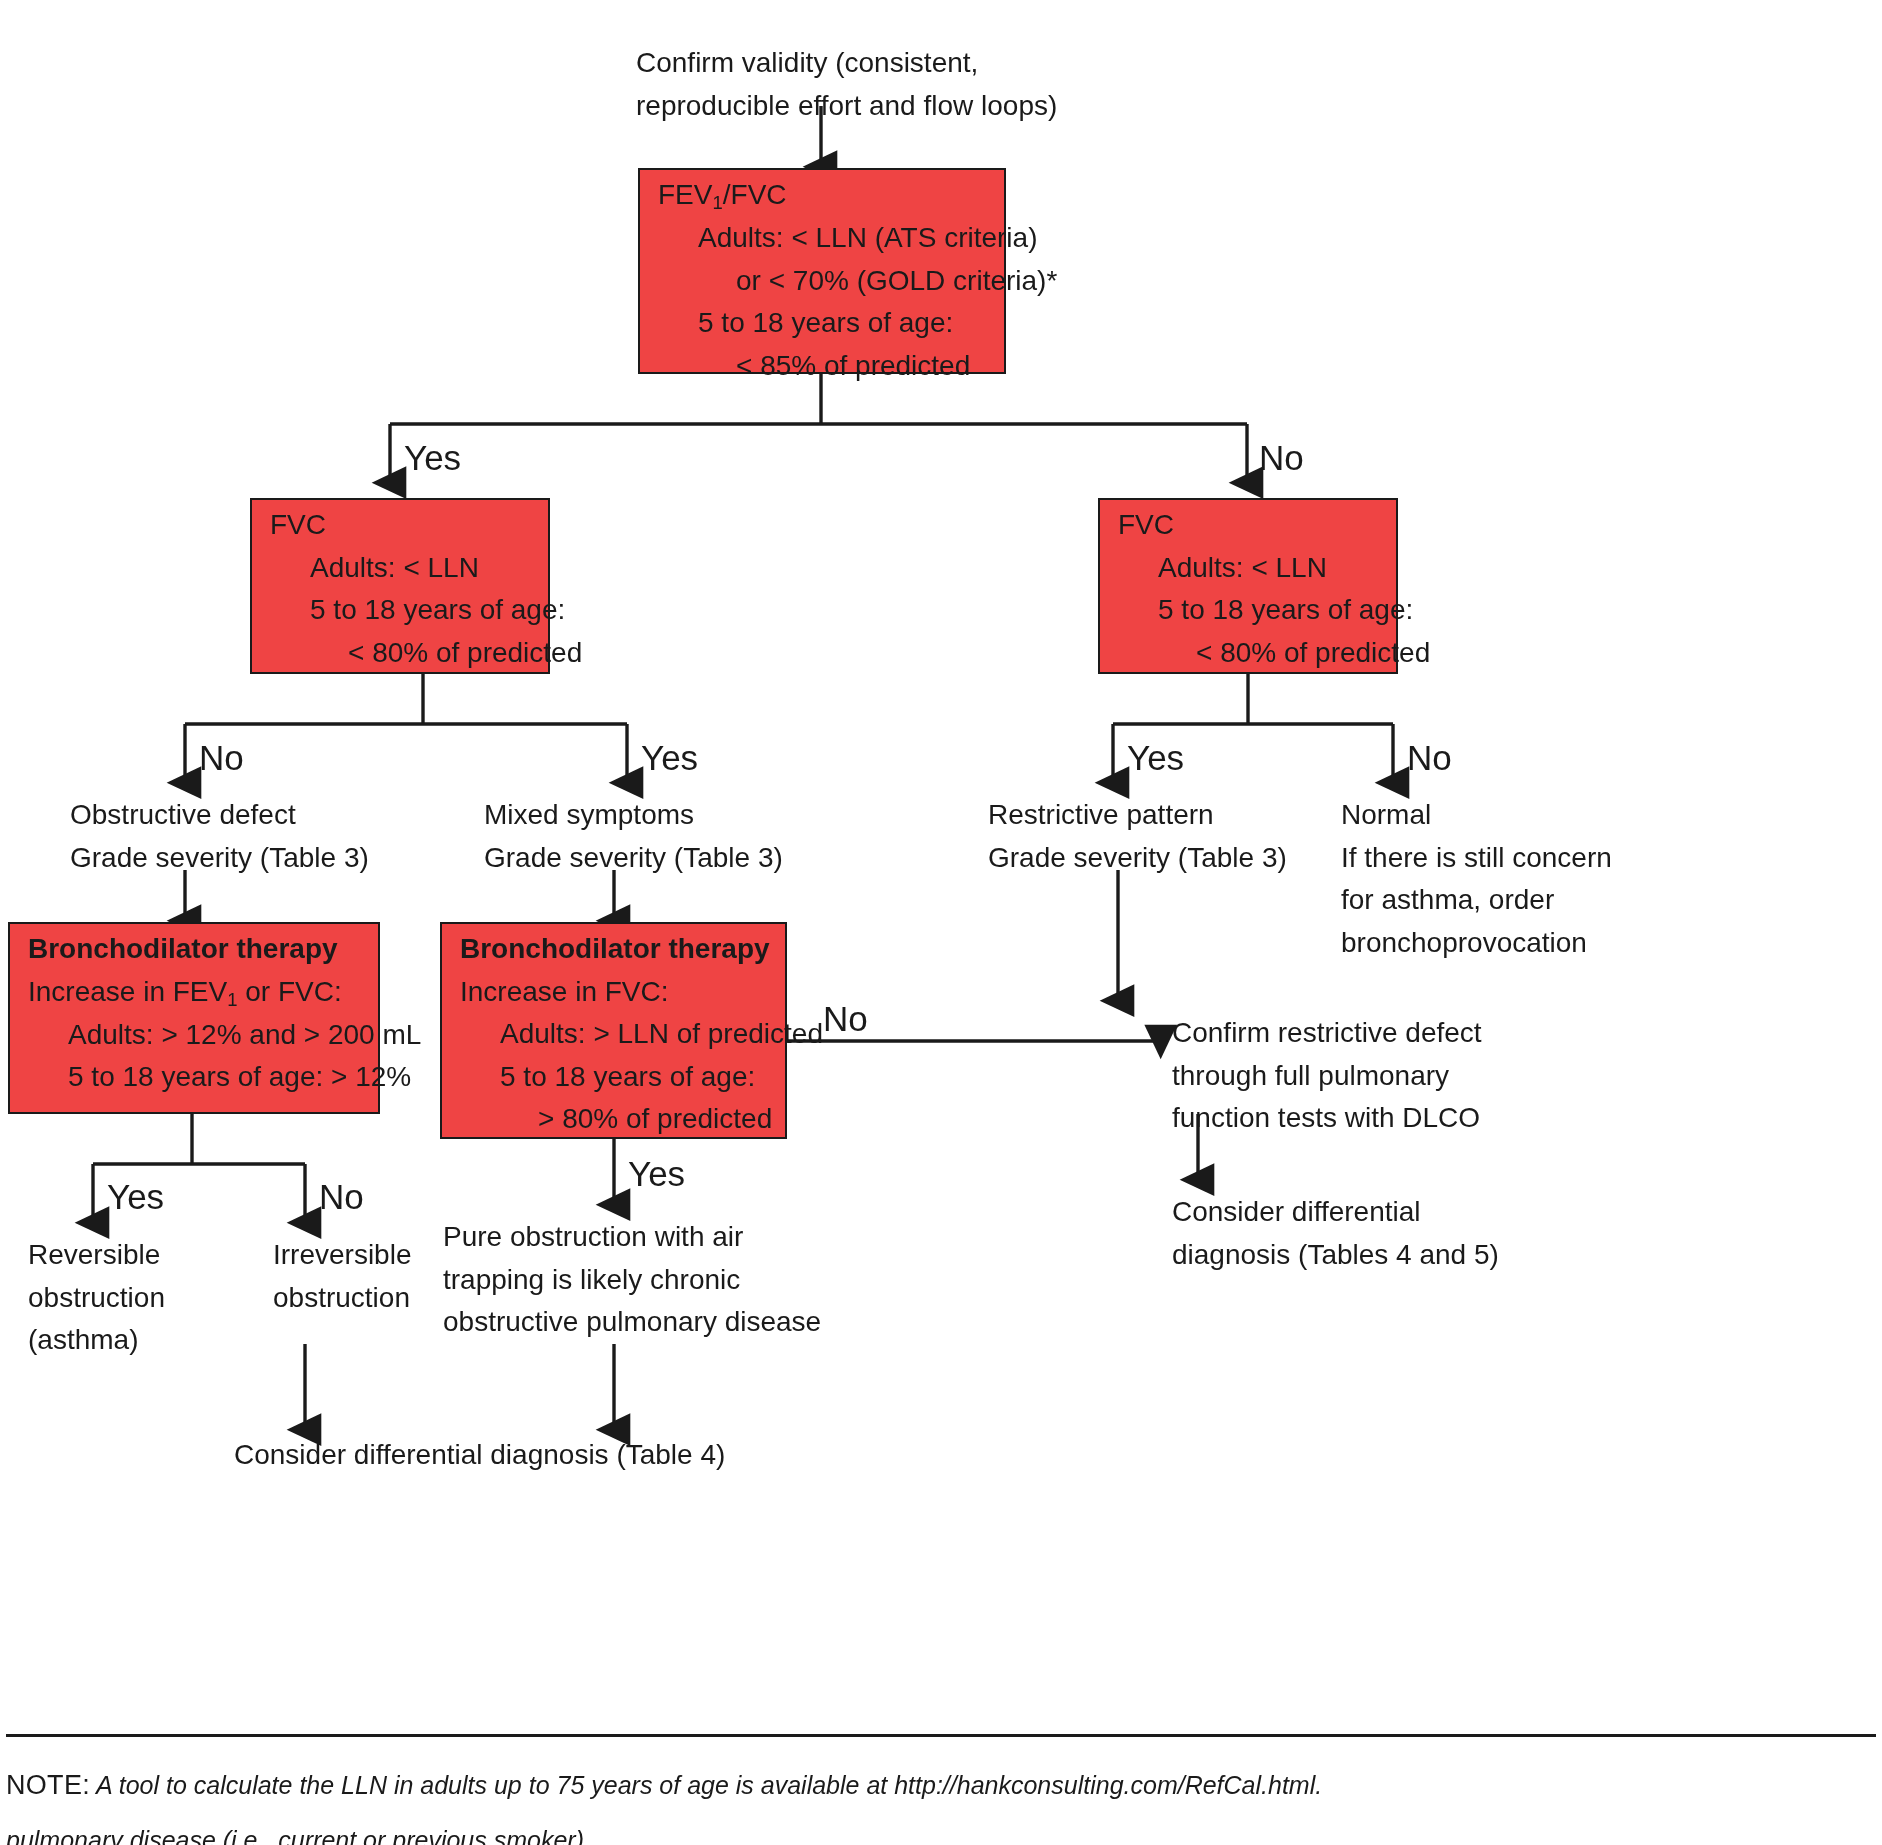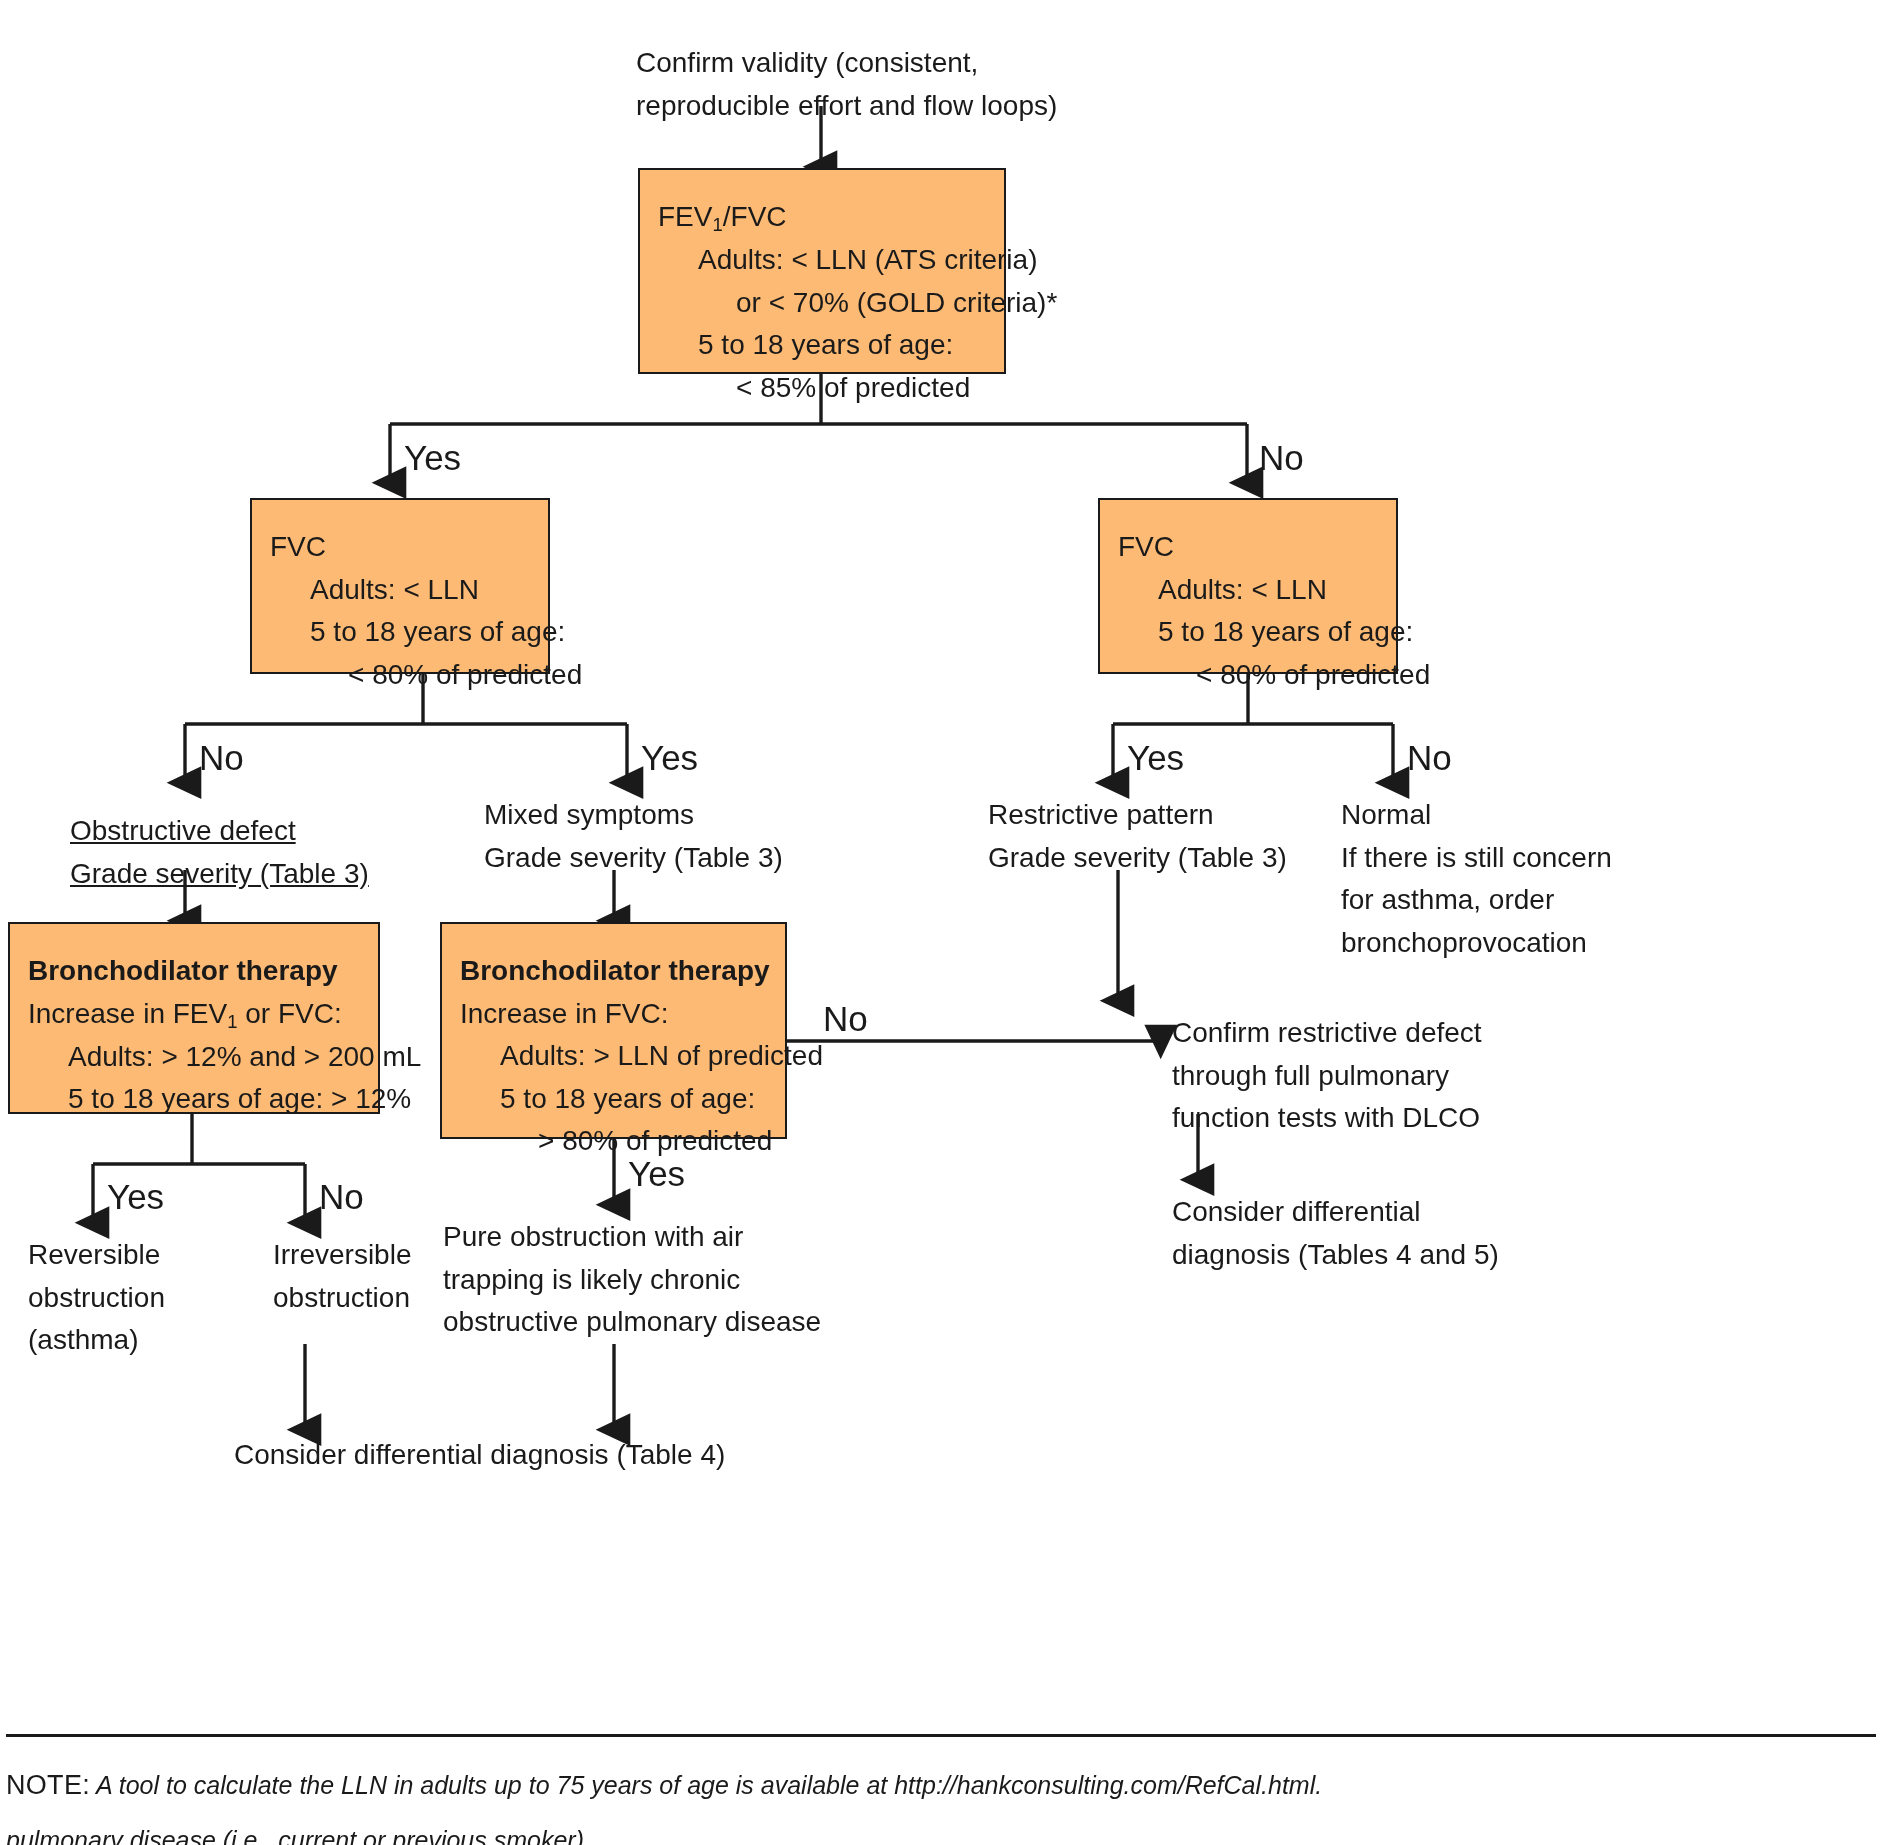--- a/index.html
+++ b/index.html
@@ -8,22 +8,22 @@
     font-family:"Liberation Sans","DejaVu Sans",sans-serif;
     color:#1a1a1a;
     -webkit-font-smoothing:antialiased;
   }
   #stage{position:absolute;inset:0;width:1882px;height:1845px;overflow:hidden;margin-top:44px;}
   svg#lines{position:absolute;left:0;top:0;width:1882px;height:1845px;pointer-events:none;}
 
   .node{position:absolute;box-sizing:border-box;}
 
   .box{
-    border:2.5px solid #1a1a1a;background:#fdba74;
-    padding:26px 18px;
+    border:2.5px solid #1a1a1a;background:#ef4444;
+    padding:4px 18px;
   }
   .txt{position:absolute;box-sizing:border-box;}
 
   .line{font-size:28px;line-height:1.52;white-space:nowrap;}
   .ind1{padding-left:40px;}
   .ind2{padding-left:78px;}
   .bold{font-weight:bold;}
   sub{font-size:.66em;vertical-align:-0.28em;}
 
   .edgelabel{
@@ -123,21 +123,21 @@
     <div class="line ind1">5 to 18 years of age:</div>
     <div class="line ind2">&lt; 80% of predicted</div>
   </div>
 
   <div class="edgelabel" style="left:199px;top:696px;">No</div>
   <div class="edgelabel" style="left:641px;top:696px;">Yes</div>
 
   <div class="edgelabel" style="left:1127px;top:696px;">Yes</div>
   <div class="edgelabel" style="left:1407px;top:696px;">No</div>
 
-  <div class="txt" style="left:70px;top:766px;width:380px;text-decoration:underline;">
+  <div class="txt" style="left:70px;top:750px;width:380px;">
     <div class="line">Obstructive defect</div>
     <div class="line">Grade severity (Table 3)</div>
   </div>
 
   <div class="txt" style="left:484px;top:750px;width:380px;">
     <div class="line">Mixed symptoms</div>
     <div class="line">Grade severity (Table 3)</div>
   </div>
 
   <div class="txt" style="left:988px;top:750px;width:380px;">

